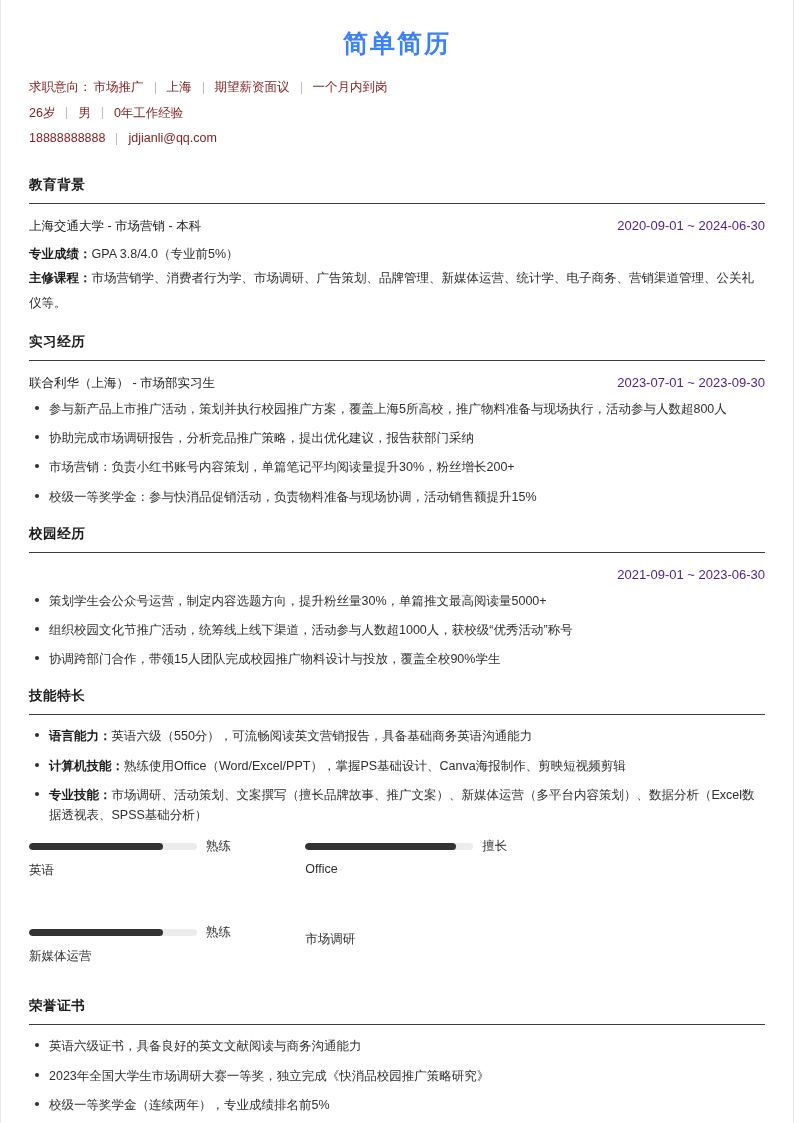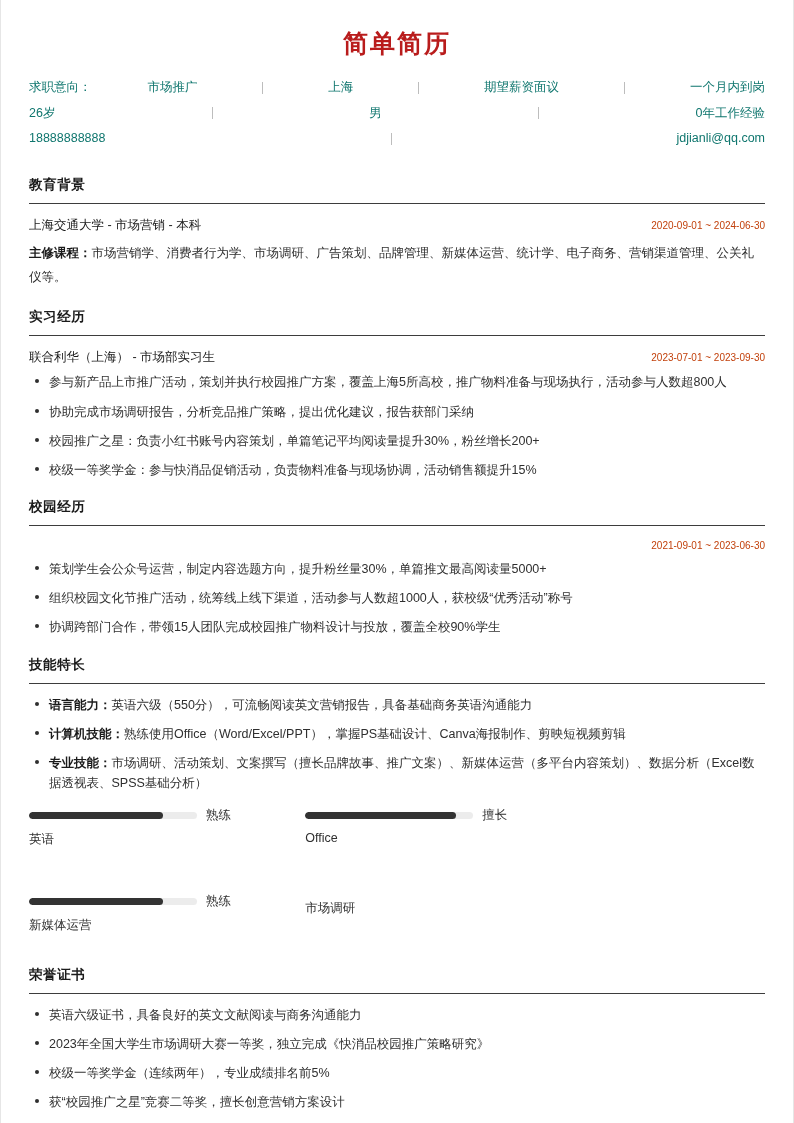--- a/index.html
+++ b/index.html
@@ -28,30 +28,30 @@
 
   
   .resume-header {
     text-align: center;
     padding-bottom: 6px;
   }
   .resume-title {
     font-size: 25px;
     font-weight: bold;
     letter-spacing: 2px;
-    color: #b91c1c;
+    color: #3b82f6;
     line-height: 1.4;
     margin-bottom: 14px;
   }
   .meta-row {
     font-size: 12.5px;
-    color: #0f766e;
+    color: #7f1d1d;
     line-height: 2.05;
     display: flex;
-    justify-content: space-between;
+    justify-content: flex-start;
     align-items: center;
     flex-wrap: wrap;
   }
   .meta-lead { margin-right: 2px; }
   .meta-item { white-space: nowrap; }
   .meta-sep {
     display: inline-block;
     width: 1px;
     height: 12px;
     background: #bdbdbd;
@@ -79,22 +79,22 @@
     gap: 14px;
     margin-bottom: 4px;
   }
   .entry-title {
     font-size: 12.5px;
     font-weight: normal;
     color: #1b1b1b;
     line-height: 1.75;
   }
   .entry-date {
-    font-size: 10px;
-    color: #c2410c;
+    font-size: 13px;
+    color: #4c1d95;
     white-space: nowrap;
     line-height: 1.75;
   }
   .entry-date-only {
     display: flex;
     justify-content: flex-end;
     margin-bottom: 4px;
   }
 
   .detail-line {
@@ -204,37 +204,40 @@
 
   <div class="section">
     <div class="section-title">教育背景</div>
 
     <div class="entry">
       <div class="entry-head">
         <span class="entry-title">上海交通大学 - 市场营销 - 本科</span>
         <span class="entry-date">2020-09-01 ~ 2024-06-30</span>
       </div>
       <div class="detail-line">
+        <b>专业成绩：</b><span>GPA 3.8/4.0（专业前5%）</span>
+      </div>
+      <div class="detail-line">
         <b>主修课程：</b><span>市场营销学、消费者行为学、市场调研、广告策划、品牌管理、新媒体运营、统计学、电子商务、营销渠道管理、公关礼仪等。</span>
       </div>
     </div>
   </div>
 
   <div class="section">
     <div class="section-title">实习经历</div>
 
     <div class="entry">
       <div class="entry-head">
         <span class="entry-title">联合利华（上海） - 市场部实习生</span>
         <span class="entry-date">2023-07-01 ~ 2023-09-30</span>
       </div>
       <ul class="bullets">
         <li>参与新产品上市推广活动，策划并执行校园推广方案，覆盖上海5所高校，推广物料准备与现场执行，活动参与人数超800人</li>
         <li>协助完成市场调研报告，分析竞品推广策略，提出优化建议，报告获部门采纳</li>
-        <li>校园推广之星：负责小红书账号内容策划，单篇笔记平均阅读量提升30%，粉丝增长200+</li>
+        <li>市场营销：负责小红书账号内容策划，单篇笔记平均阅读量提升30%，粉丝增长200+</li>
         <li>校级一等奖学金：参与快消品促销活动，负责物料准备与现场协调，活动销售额提升15%</li>
       </ul>
     </div>
   </div>
 
   <div class="section">
     <div class="section-title">校园经历</div>
 
     <div class="entry">
       <div class="entry-date-only">

